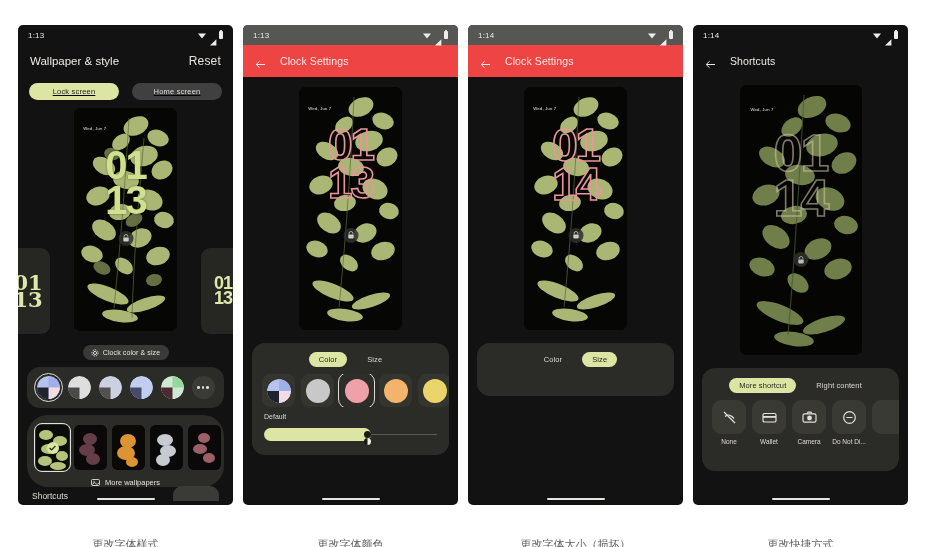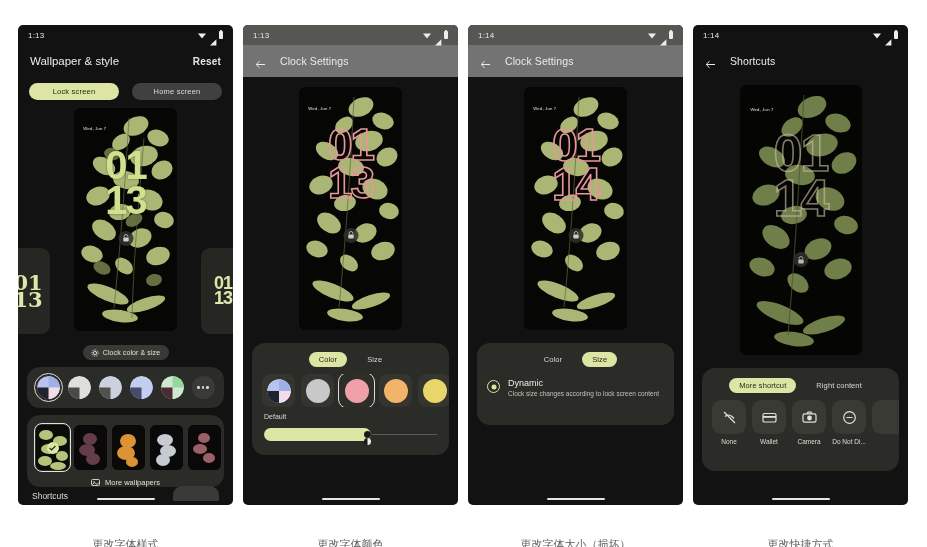--- a/index.html
+++ b/index.html
@@ -24,28 +24,28 @@
   .sb-time{font-size:8px;color:#e9e9e9;letter-spacing:.2px;font-weight:500;}
   .sb-icons{display:flex;align-items:center;gap:2.5px;}
   .ic-wifi{width:8px;height:7px;position:relative;}
   .ic-wifi svg{display:block;}
   .ic-signal{width:8px;height:7px;}
   .ic-batt{width:4px;height:8px;background:#ededed;border-radius:1px;position:relative;}
   .ic-batt:before{content:"";position:absolute;top:-1.5px;left:1px;width:2px;height:1.5px;background:#ededed;border-radius:1px;}
 
   
   .appbar{height:32px;display:flex;align-items:center;padding:0 12px;box-sizing:border-box;gap:14px;}
-  .appbar.grey{background:#737373;}
+  .appbar.grey{background:#ef4444;}
   .ab-title{font-size:10.5px;color:#eceae6;font-weight:400;letter-spacing:.1px;}
   .ab-back{width:11px;height:11px;flex:none;}
-  .ab-reset{margin-left:auto;font-size:10px;color:#e6e4df;font-weight:700;letter-spacing:.2px;}
+  .ab-reset{margin-left:auto;font-size:12px;color:#e6e4df;font-weight:400;letter-spacing:.2px;}
   .ab-title-lg{font-size:11.5px;color:#edebe6;font-weight:400;}
 
   
-  .segrow{display:flex;gap:13px;padding:6px 11px 0 11px;}
+  .segrow{display:flex;gap:13px;padding:6px 11px 0 11px;text-decoration:underline;}
   .seg{
     flex:1;height:17px;border-radius:9px;display:flex;align-items:center;
     justify-content:center;font-size:7.5px;letter-spacing:.2px;
   }
   .seg.on{background:#dde5a5;color:#1f2411;font-weight:500;}
   .seg.off{background:#404040;color:#dcdad4;}
 
   
   .preview-area{position:relative;display:flex;justify-content:center;}
   .wall{
@@ -302,21 +302,21 @@
               </svg>
           </div>
           <div class="more">
               <i></i>
               <i></i>
               <i></i>
             </div>
         </div>
       </div>
 
-      <div class="sect" style="padding:8px 0 0 0;">
+      <div class="sect" style="padding:8px 0 0 0;border-radius:21px;">
         <div class="thumbrow">
           <div class="thumb sel">
             <svg width="33" height="45" viewBox="0 0 33 45">
                 <rect width="33" height="45" fill="#0a0c07"></rect>
                 <g fill="#b4c47a">
                   <ellipse cx="10" cy="10" rx="7" ry="5"></ellipse>
                   <ellipse cx="24" cy="16" rx="7" ry="5"></ellipse>
                   <ellipse cx="13" cy="24" rx="8" ry="5"></ellipse>
                   <ellipse cx="26" cy="31" rx="6" ry="5"></ellipse>
                   <ellipse cx="9" cy="36" rx="7" ry="5"></ellipse>
@@ -579,27 +579,20 @@
             </div>
           </div>
         </div>
       </div>
 
       <div class="sect" style="margin:6px 9px 0 9px;padding:9px 0 22px 0;">
         <div class="segsm">
           <div class="s off">Color</div>
           <div class="s on">Size</div>
         </div>
-        <div class="radio-row">
-          <div class="radio on"></div>
-          <div>
-            <div class="r-title">Dynamic</div>
-            <div class="r-sub">Clock size changes according to lock screen content</div>
-          </div>
-        </div>
       </div>
       <div class="homebar"></div>
     </div>
     <div class="caption">更改字体大小（损坏）</div>
   </div>
 
   <div class="panel" style="left:693px">
     <div class="phone">
       <div class="statusbar">
         <div class="sb-time">1:14</div>

